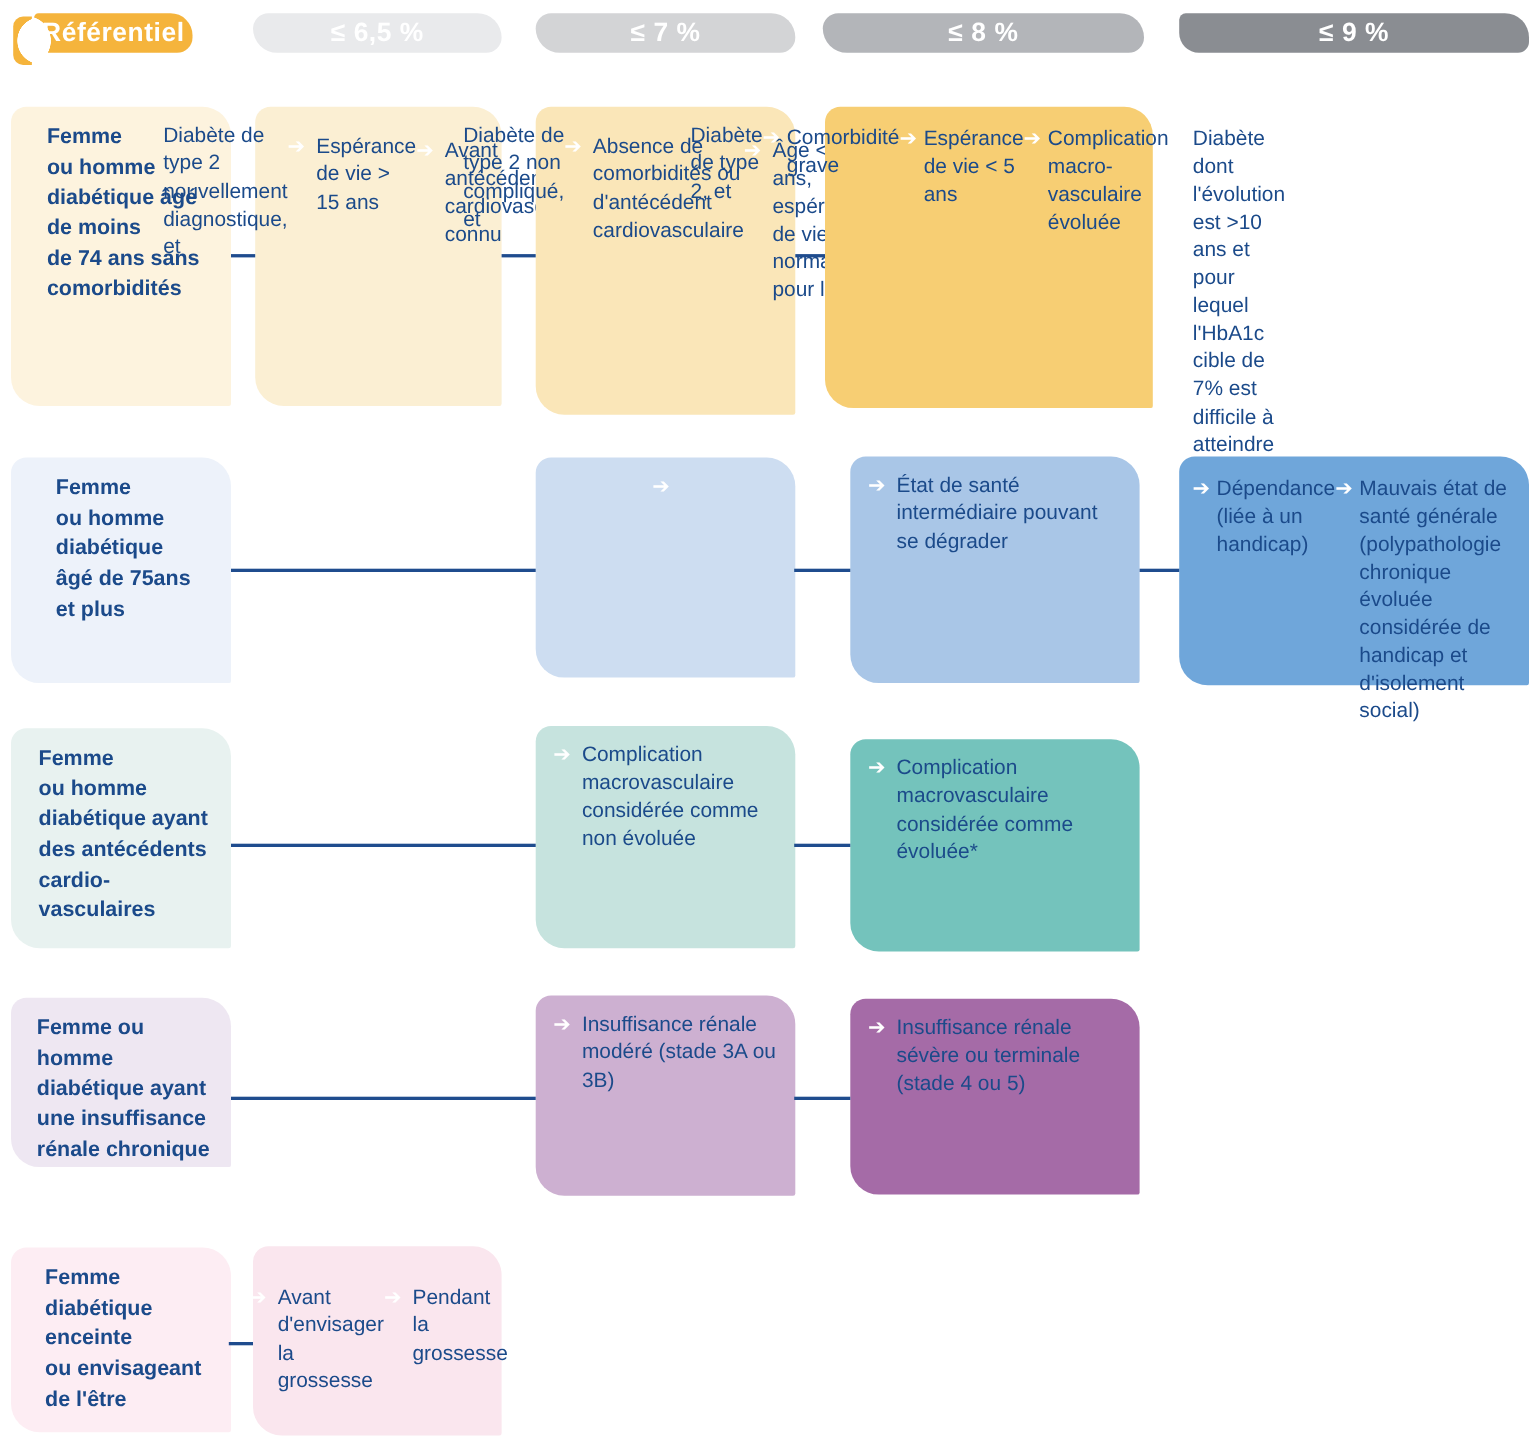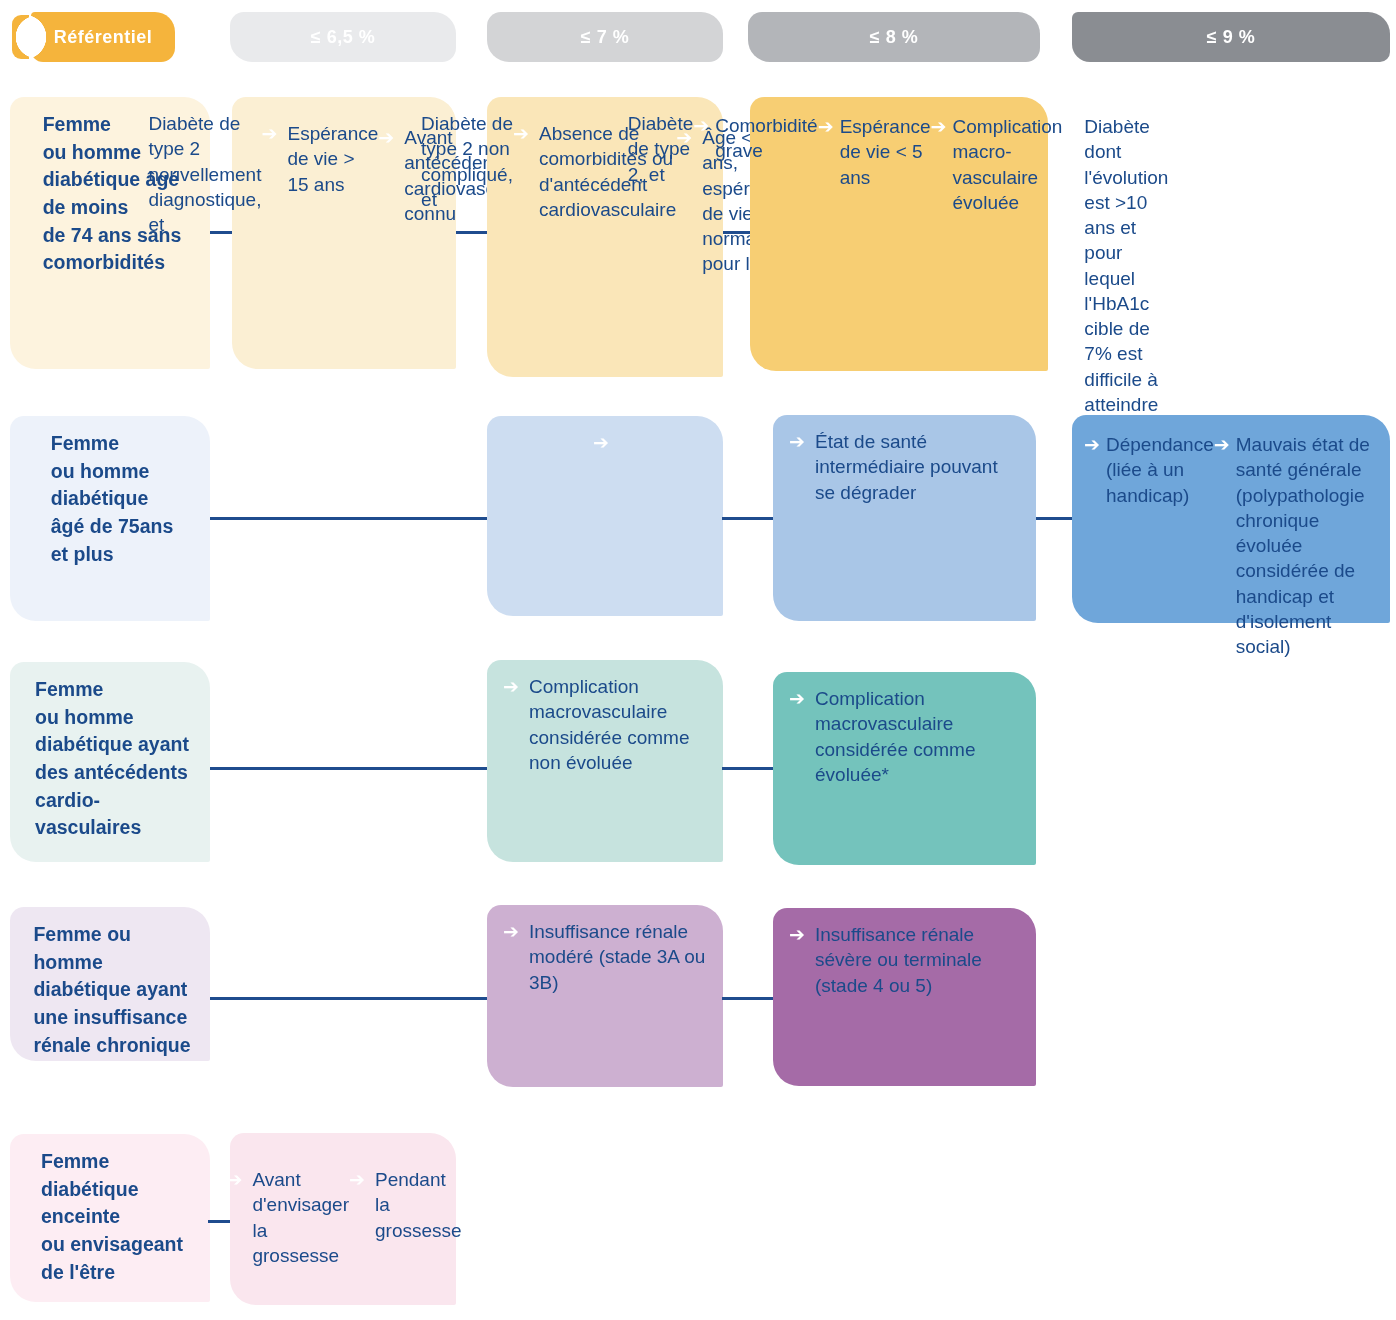--- a/index.html
+++ b/index.html
@@ -1,21 +1,21 @@
 <!DOCTYPE html>
 <html><head>
 <meta charset="utf-8">
 <style>
   html,body{margin:0;padding:0;background:#ffffff;}
   body{font-family:"Liberation Sans","DejaVu Sans",sans-serif;}
   .canvas{position:relative;width:1396px;height:1320px;background:#ffffff;color:#1B4A8A;overflow:hidden;}
 
   
-  .hdr{position:absolute;top:12px;height:50px;display:flex;align-items:center;justify-content:center;
-       color:#ffffff;font-weight:bold;font-size:18px;letter-spacing:.5px;border-radius:14px 22px 14px 22px;}
+  .hdr{position:absolute;top:12px;height:36px;display:flex;align-items:center;justify-content:center;
+       color:#ffffff;font-weight:bold;font-size:24px;letter-spacing:.5px;border-radius:14px 22px 14px 22px;}
   .ref-sliver{position:absolute;left:12px;top:15px;width:17px;height:44px;border-radius:9px 0 0 9px;
        background:radial-gradient(circle at 25px 22px,#ffffff 0 21px,#F5B43C 21.5px);}
   .hdr-ref{left:31px;width:144px;border-radius:4px 20px 14px 12px;
        background:radial-gradient(circle at -7px 25px,#ffffff 0 22px,#F5B43C 22.5px);}
   .hdr-65{left:230px;width:226px;background:#E9EAEC;}
   .hdr-7 {left:487px;width:236px;background:#D3D4D6;}
   .hdr-8 {left:748px;width:292px;background:#B3B5B9;}
   .hdr-9 {left:1072px;width:318px;background:#8A8D92;border-radius:6px 22px 10px 18px;}
 
   

